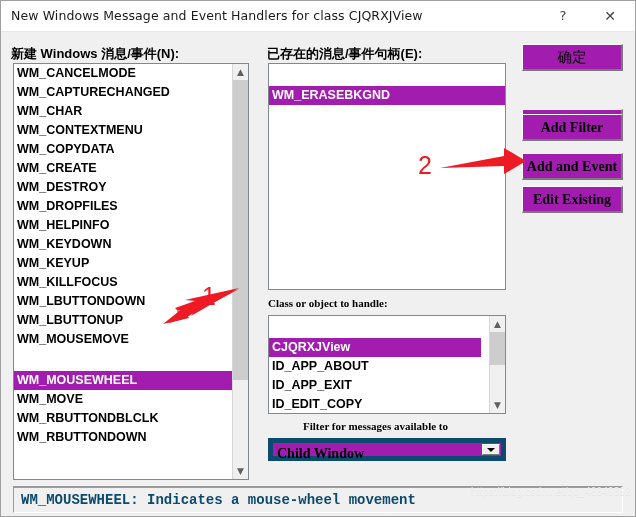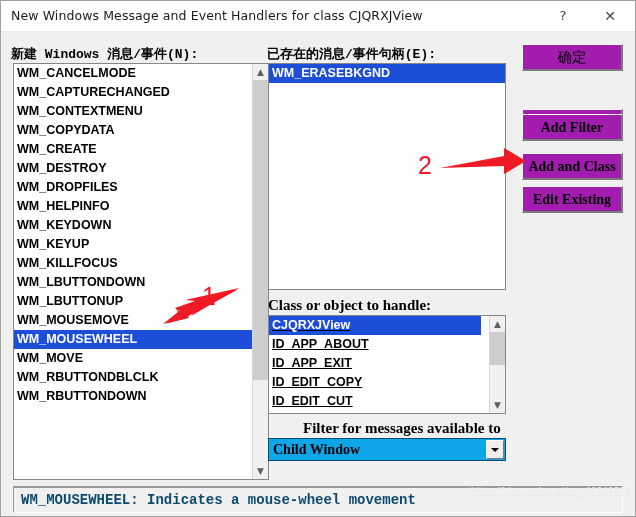--- a/index.html
+++ b/index.html
@@ -68,28 +68,28 @@
 
   
   .lbl {
     position: absolute;
     font-size: 12.5px;
     color: #000000;
     font-family: "DejaVu Sans", sans-serif;
     white-space: nowrap;
   }
   .lbl-cn {
-    font-family: Liberation Mono, monospace;
+    font-family: Liberation Sans, sans-serif;
     font-weight: 700;
     font-size: 13px;
   }
   .lbl-en {
     font-family: "Liberation Serif", serif;
     font-weight: 700;
-    font-size: 15px;
+    font-size: 11px;
   }
 
   
   .listbox {
     position: absolute;
     background: #ffffff;
     border: 1px solid #828790;
     box-sizing: border-box;
     overflow: hidden;
   }
@@ -103,22 +103,23 @@
     font-weight: 700;
     font-size: 12.5px;
     line-height: 19px;
     height: 19px;
     padding-left: 3px;
     color: #000000;
     white-space: nowrap;
     box-sizing: border-box;
   }
   .item.sel {
-    background: #1d4ed8;
+    background: #a21caf;
     color: #ffffff;
+    margin-top: 22px;
   }
 
   
   .vscroll {
     position: absolute;
     top: 0;
     right: 0;
     width: 16px;
     bottom: 0;
     background: #f0f0f0;
@@ -167,22 +168,22 @@
   }
   .btn .cap.cn {
     font-family: "DejaVu Sans", sans-serif;
     font-weight: 400;
     font-size: 14.5px;
   }
 
   
   #filter-combo {
     position: absolute;
-    background: #0ea5e9;
-    border: 1px solid #0c4a6e;
+    background: #a21caf;
+    border: 5px solid #0c4a6e;
     box-sizing: border-box;
   }
   #filter-combo .value {
     position: absolute;
     left: 4px;
     top: 3px;
     font-family: "Liberation Serif", serif;
     font-weight: 700;
     font-size: 14px;
     color: #000000;
@@ -267,24 +268,25 @@
 
   <div id="titlebar">
     <div id="title-text">New Windows Message and Event Handlers for class CJQRXJView</div>
     <div class="titlebtn" id="help-btn">?</div>
     <div class="titlebtn" id="close-btn">✕</div>
   </div>
   <div id="titlebar-sep"></div>
 
   <div class="lbl lbl-cn" style="left:10px; top:44px;">新建 Windows 消息/事件(N):</div>
 
-  <div class="listbox" id="new-messages-list" style="left:12px; top:62px; width:256px; height:417px;">
+  <div class="listbox" id="new-messages-list" style="left:12px; top:62px; width:236px; height:417px;">
     <div class="inner" id="new-messages-items" style="right:16px;">
         <div class="item">WM_CANCELMODE</div>
         <div class="item">WM_CAPTURECHANGED</div>
+        <div class="item">WM_CHAR</div>
         <div class="item">WM_CONTEXTMENU</div>
         <div class="item">WM_COPYDATA</div>
         <div class="item">WM_CREATE</div>
         <div class="item">WM_DESTROY</div>
         <div class="item">WM_DROPFILES</div>
         <div class="item">WM_HELPINFO</div>
         <div class="item">WM_KEYDOWN</div>
         <div class="item">WM_KEYUP</div>
         <div class="item">WM_KILLFOCUS</div>
         <div class="item">WM_LBUTTONDOWN</div>
@@ -306,21 +308,21 @@
 
   <div class="listbox" id="existing-handlers-list" style="left:267px; top:62px; width:238px; height:227px;">
     <div class="inner" id="existing-handlers-items">
         <div class="item sel">WM_ERASEBKGND</div>
       </div>
   </div>
 
   <div class="lbl lbl-en" style="left:267px; top:296px;">Class or object to handle:</div>
 
   <div class="listbox" id="class-list" style="left:267px; top:314px; width:238px; height:99px;">
-    <div class="inner" id="class-list-items" style="right:24px;text-decoration:underline;">
+    <div class="inner" id="class-list-items" style="right:24px;">
         <div class="item sel">CJQRXJView</div>
         <div class="item">ID_APP_ABOUT</div>
         <div class="item">ID_APP_EXIT</div>
         <div class="item">ID_EDIT_COPY</div>
         <div class="item">ID_EDIT_CUT</div>
       </div>
     <div class="vscroll">
       <div class="sb-arrow up">▲</div>
       <div class="sb-thumb" style="top:16px; height:33px;"></div>
       <div class="sb-arrow down">▼</div>
@@ -339,21 +341,21 @@
   <div class="btn" id="btn-ok" style="left:521px; top:43px; width:101px; height:27px;">
     <span class="cap cn" style="line-height:25px;">确定</span>
   </div>
   <div class="btn" id="btn-cancel" style="left:521px; top:76px; width:101px; height:27px;margin-top:32px;">
     <span class="cap cn" style="line-height:25px;">取消</span>
   </div>
   <div class="btn" id="btn-add-handler" style="left:521px; top:113px; width:101px; height:27px;">
     <span class="cap" style="line-height:25px;">Add Filter</span>
   </div>
   <div class="btn" id="btn-add-and-edit" style="left:521px; top:152px; width:101px; height:27px;">
-    <span class="cap" style="line-height:25px;">Add and Class</span>
+    <span class="cap" style="line-height:25px;">Add and Event</span>
   </div>
   <div class="btn" id="btn-edit-existing" style="left:521px; top:185px; width:101px; height:27px;">
     <span class="cap" style="line-height:25px;">Edit Existing</span>
   </div>
 
   <div id="desc-pane" style="left:12px; top:485px; width:610px; height:0px;"></div>
   <div id="desc-box" style="position:absolute; left:12px; top:486px; width:610px; height:26px;
        background:#f0f0f0; border-top:1px solid #9b9b9b; border-left:1px solid #9b9b9b;
        border-right:1px solid #ffffff; border-bottom:1px solid #ffffff; box-sizing:border-box;">
   </div>

